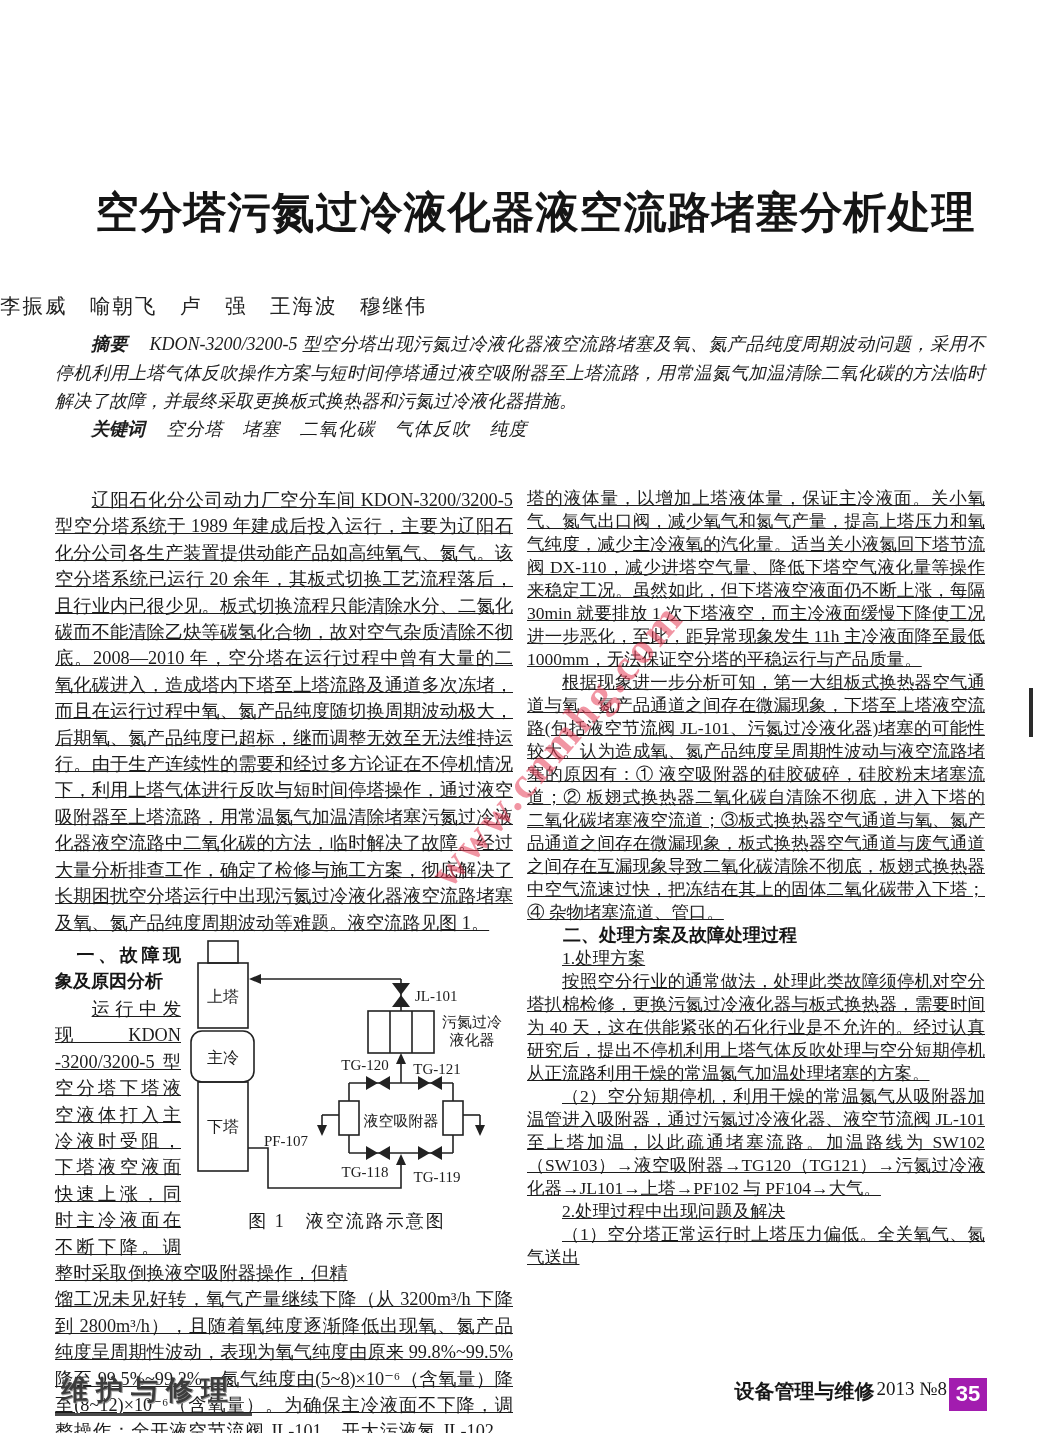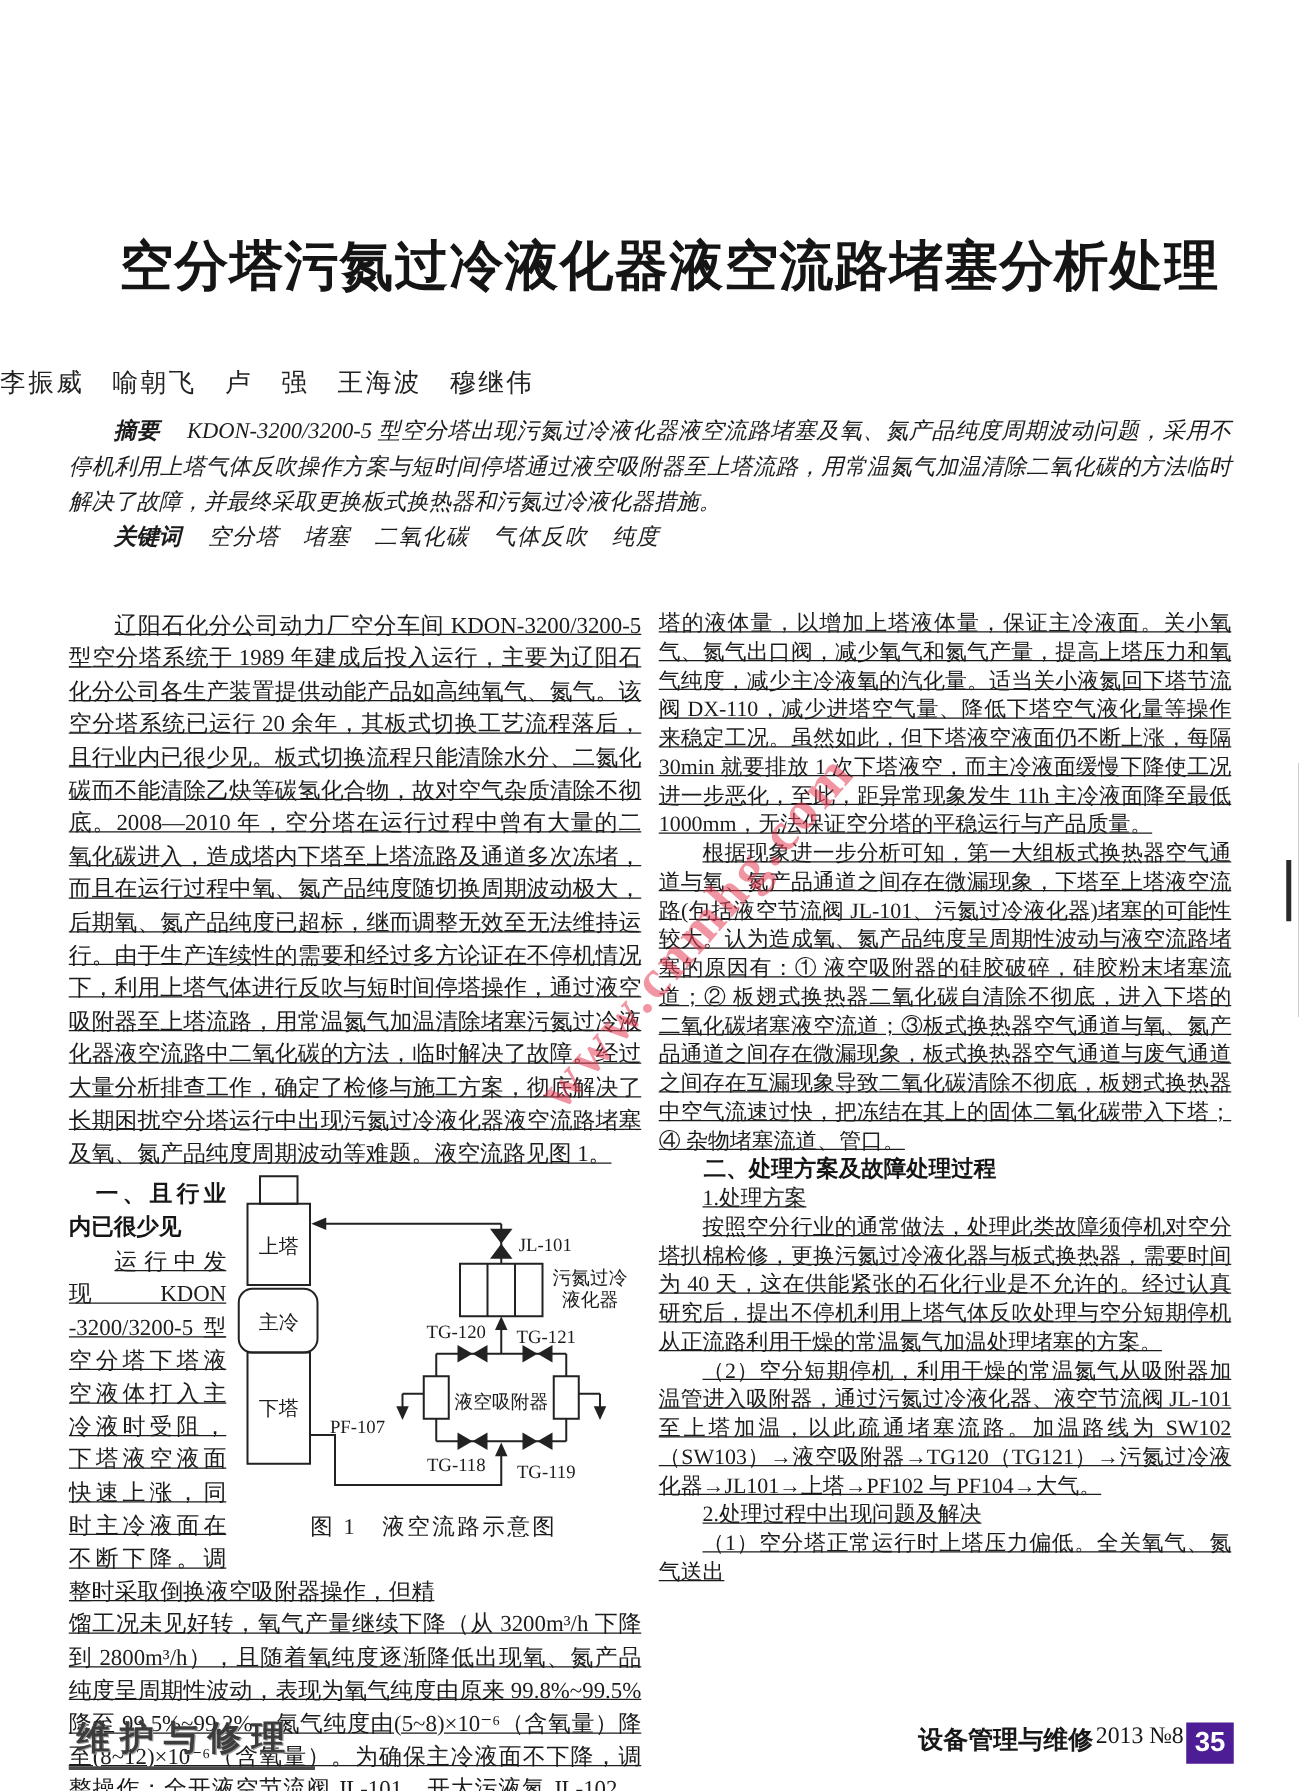--- a/index.html
+++ b/index.html
@@ -39,21 +39,21 @@
   .footer{position:absolute;left:55px;top:1372px;width:932px;display:flex;
           justify-content:space-between;align-items:center;}
   .logo{font-family:"Liberation Sans","DejaVu Sans",sans-serif;font-weight:bold;
         font-size:27px;letter-spacing:8px;color:#3c3c3c;padding:0 16px 5px 6px;
         border-bottom:3px solid #4a4a4a;text-shadow:1px 1px 0 #999;}
   .footer-right{display:flex;align-items:flex-start;gap:2px;}
   .journal{font-family:"Liberation Sans","DejaVu Sans",sans-serif;font-weight:bold;
            font-size:20px;color:#171717;}
   .issue{font-size:19px;color:#171717;}
   .pagenum{display:flex;align-items:center;justify-content:center;width:38px;height:33px;
-           background:#4c1d95;color:#ffffff;font-family:"Liberation Sans","DejaVu Sans",sans-serif;
+           background:#a21caf;color:#ffffff;font-family:"Liberation Sans","DejaVu Sans",sans-serif;
            font-weight:bold;font-size:22px;}
   .artifact{position:absolute;left:1029px;top:688px;width:4px;height:49px;background:#2a2a2a;}
   svg text{font-family:"Liberation Serif","DejaVu Serif",serif;fill:#1c1c1c;}
 </style>
 </head>
 <body>
 
 <div class="page">
 
   <div class="watermark">www.cnmhg.com</div>
@@ -125,21 +125,21 @@
             <text x="184" y="134" text-anchor="middle">TG-120</text>
             <text x="256" y="138" text-anchor="middle">TG-121</text>
             <text x="220" y="190" text-anchor="middle">液空吸附器</text>
             <text x="105" y="210" text-anchor="middle">PF-107</text>
             <text x="184" y="241" text-anchor="middle">TG-118</text>
             <text x="256" y="246" text-anchor="middle">TG-119</text>
           </g>
         </svg>
         <div class="figcaption">图 1　液空流路示意图</div>
       </figure>
-      <h3 class="sec">一、且行业内已很少见</h3>
+      <h3 class="sec">一、故障现象及原因分析</h3>
       <p class="side">运行中发现 KDON -3200/3200-5 型空分塔下塔液空液体打入主冷液时受阻，下塔液空液面快速上涨，同时主冷液面在不断下降。调整时采取倒换液空吸附器操作，但精</p>
     </div>
     <p>馏工况未见好转，氧气产量继续下降（从 3200m³/h 下降到 2800m³/h），且随着氧纯度逐渐降低出现氧、氮产品纯度呈周期性波动，表现为氧气纯度由原来 99.8%~99.5%降至 99.5%~99.2%，氮气纯度由(5~8)×10⁻⁶（含氧量）降至(8~12)×10⁻⁶（含氧量）。为确保主冷液面不下降，调整操作：全开液空节流阀 JL-101，开大污液氮 JL-102、液氮节流阀 JL-103，增大下塔打入上</p>
   </div>
 
   <div class="col col-right">
     <p>塔的液体量，以增加上塔液体量，保证主冷液面。关小氧气、氮气出口阀，减少氧气和氮气产量，提高上塔压力和氧气纯度，减少主冷液氧的汽化量。适当关小液氮回下塔节流阀 DX-110，减少进塔空气量、降低下塔空气液化量等操作来稳定工况。虽然如此，但下塔液空液面仍不断上涨，每隔 30min 就要排放 1 次下塔液空，而主冷液面缓慢下降使工况进一步恶化，至此，距异常现象发生 11h 主冷液面降至最低 1000mm，无法保证空分塔的平稳运行与产品质量。</p>
     <p class="indent">根据现象进一步分析可知，第一大组板式换热器空气通道与氧、氮产品通道之间存在微漏现象，下塔至上塔液空流路(包括液空节流阀 JL-101、污氮过冷液化器)堵塞的可能性较大。认为造成氧、氮产品纯度呈周期性波动与液空流路堵塞的原因有：① 液空吸附器的硅胶破碎，硅胶粉末堵塞流道；② 板翅式换热器二氧化碳自清除不彻底，进入下塔的二氧化碳堵塞液空流道；③板式换热器空气通道与氧、氮产品通道之间存在微漏现象，板式换热器空气通道与废气通道之间存在互漏现象导致二氧化碳清除不彻底，板翅式换热器中空气流速过快，把冻结在其上的固体二氧化碳带入下塔；④ 杂物堵塞流道、管口。</p>
     <h3 class="sec">二、处理方案及故障处理过程</h3>
     <p class="indent">1.处理方案</p>

